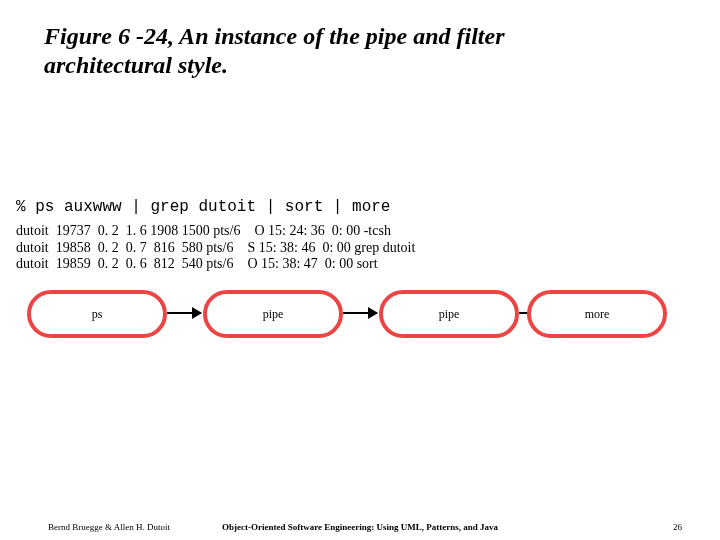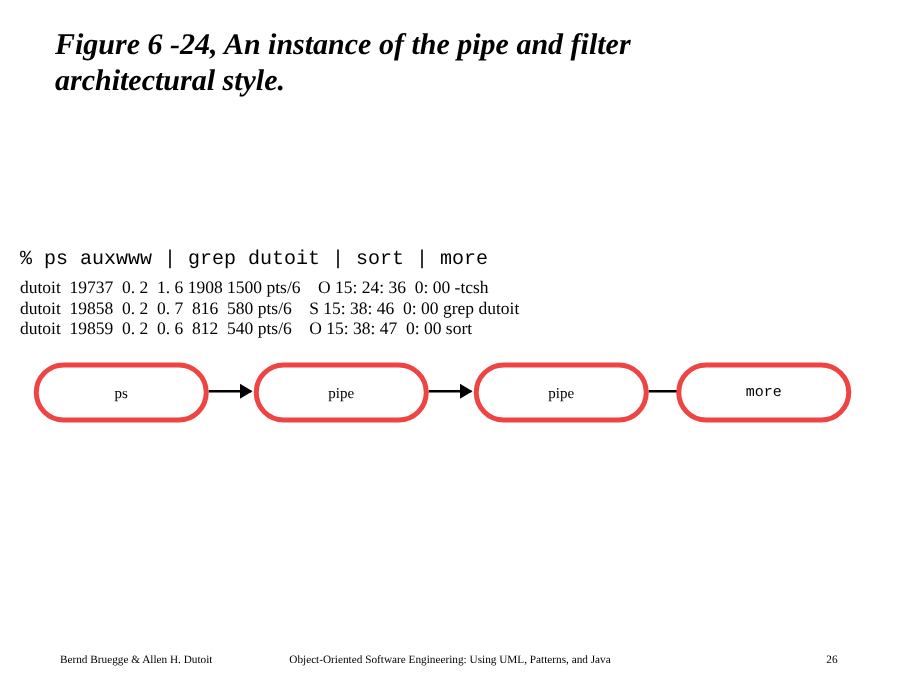--- a/index.html
+++ b/index.html
@@ -6,30 +6,30 @@
   html, body { width: 720px; height: 540px; background: #fff; font-family: "Times New Roman", Times, serif; color: #000; }
   .page { position: relative; width: 588px; height: 540px; }
   .title { position: absolute; left: 44px; top: 22px; width: 560px; font-size: 24px; font-style: italic; font-weight: bold; line-height: 1.2; }
   .cmd { position: absolute; left: 16px; top: 198px; font-size: 16px; font-family: Liberation Mono, monospace; }
   .rows { position: absolute; left: 16px; top: 223px; font-size: 14px; line-height: 1.18; white-space: pre; font-family: "Times New Roman", Times, serif; }
   .pipeline { position: absolute; left: 27px; top: 290px; width: 666px; height: 70px; }
   .node { position: absolute; top: 0; height: 48px; border: 4px solid #ef4444; border-radius: 24px; background: #fff; display: flex; align-items: center; justify-content: center; font-size: 12px; }
   .n0 { left: 0;   width: 140px; }
   .n1 { left: 176px; width: 140px; }
   .n2 { left: 352px; width: 140px; }
-  .n3 { left: 514px; width: 140px; font-family: Liberation Mono, monospace; }
+  .n3 { left: 500px; width: 140px; }
   .arrow { position: absolute; top: 22px; height: 2px; background: #000; }
   .arrow::after { content: ""; position: absolute; right: -1px; top: -5px; width: 0; height: 0; border-left: 10px solid #000; border-top: 6px solid transparent; border-bottom: 6px solid transparent; }
   .a0 { left: 140px; width: 34px; }
   .a1 { left: 316px; width: 34px; }
   .a2 { left: 492px; width: 34px; }
   .footer { position: absolute; left: 0; bottom: 18px; width: 720px; font-size: 9px; }
   .f-left { position: absolute; left: 48px; font-weight: normal; }
-  .f-center { position: absolute; left: 0; width: 720px; text-align: center; font-weight: normal; }
-  .f-right { position: absolute; right: 50px; }
+  .f-center { position: absolute; left: 0; width: 720px; text-align: center; font-weight: bold; }
+  .f-right { position: absolute; right: 38px; }
 </style>
 </head>
 <body>
 
 <div class="page">
 
   <div class="title">Figure 6 -24, An instance of the pipe and filter architectural style.</div>
 
   <div class="cmd">% ps auxwww | grep dutoit | sort | more</div>
 

